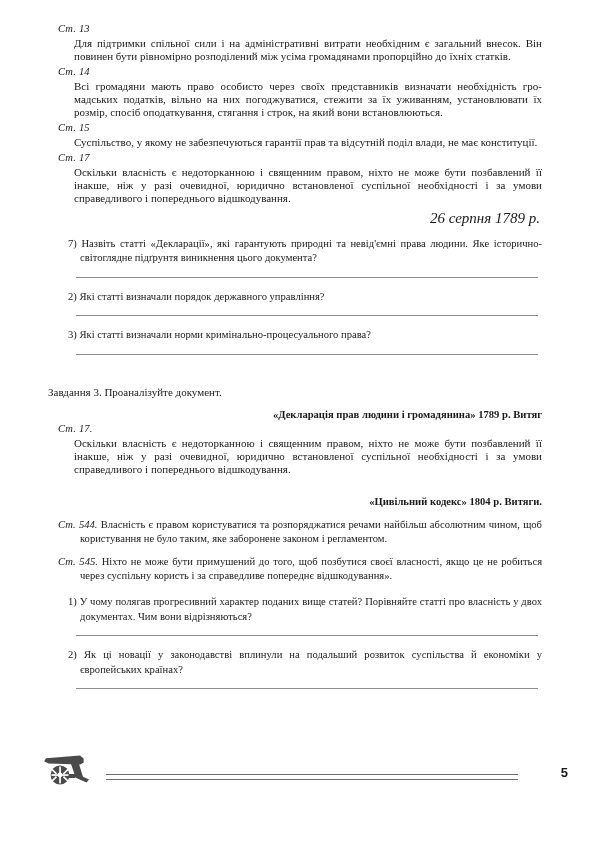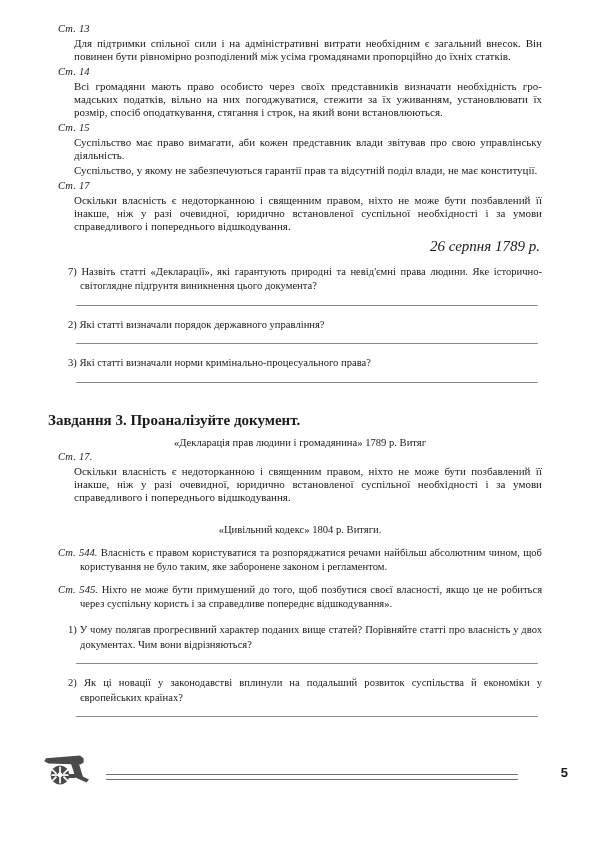--- a/index.html
+++ b/index.html
@@ -63,30 +63,30 @@
   .answer-rule {
     border: 0;
     border-top: 1px solid #8c8c8c;
     margin: 11px 0 0 18px;
     width: 462px;
     height: 0;
   }
 
   
   .task-heading {
+    font-weight: normal;
+    font-size: 11px;
+    line-height: 14px;
+    margin: 30px 0 0 -10px;
+  }
+  .doc-title {
     font-weight: bold;
-    font-size: 15px;
-    line-height: 14px;
-    margin: 30px 0 0 -10px;
-  }
-  .doc-title {
-    font-weight: normal;
     font-size: 10.6px;
     line-height: 14px;
-    text-align: center;
+    text-align: right;
     margin: 9px 0 0 0;
   }
   .doc-title.second {
     margin-top: 19px;
   }
 
   
   .code-art {
     font-size: 10.6px;
     line-height: 14.2px;
@@ -146,21 +146,20 @@
         <p class="art-body">Для підтримки спільної сили і на адміністративні витрати необхідним є загальний внесок. Він повинен бути рівномірно розподілений між усіма громадянами пропорційно до їхніх статків.</p>
       </div>
 
       <div>
         <p class="art-label">Ст. 14</p>
         <p class="art-body">Всі громадяни мають право особисто через своїх представників визначати необхідність гро­мадських податків, вільно на них погоджуватися, стежити за їх уживанням, установлювати їх розмір, спосіб оподаткування, стягання і строк, на який вони встановлюються.</p>
       </div>
 
       <div>
         <p class="art-label">Ст. 15</p>
-        <p class="art-body">Суспільство має право вимагати, аби кожен представник влади звітував про свою управлін­ську діяльність.</p>
       </div>
 
       <div>
         <p class="art-body">Суспільство, у якому не забезпечуються гарантії прав та відсутній поділ влади, не має кон­ституції.</p>
       </div>
 
       <div>
         <p class="art-label">Ст. 17</p>
         <p class="art-body">Оскільки власність є недоторканною і священним правом, ніхто не може бути позбавлений її інакше, ніж у разі очевидної, юридично встановленої суспільної необхідності і за умови справедливого і попереднього відшкодування.</p>
       </div>

